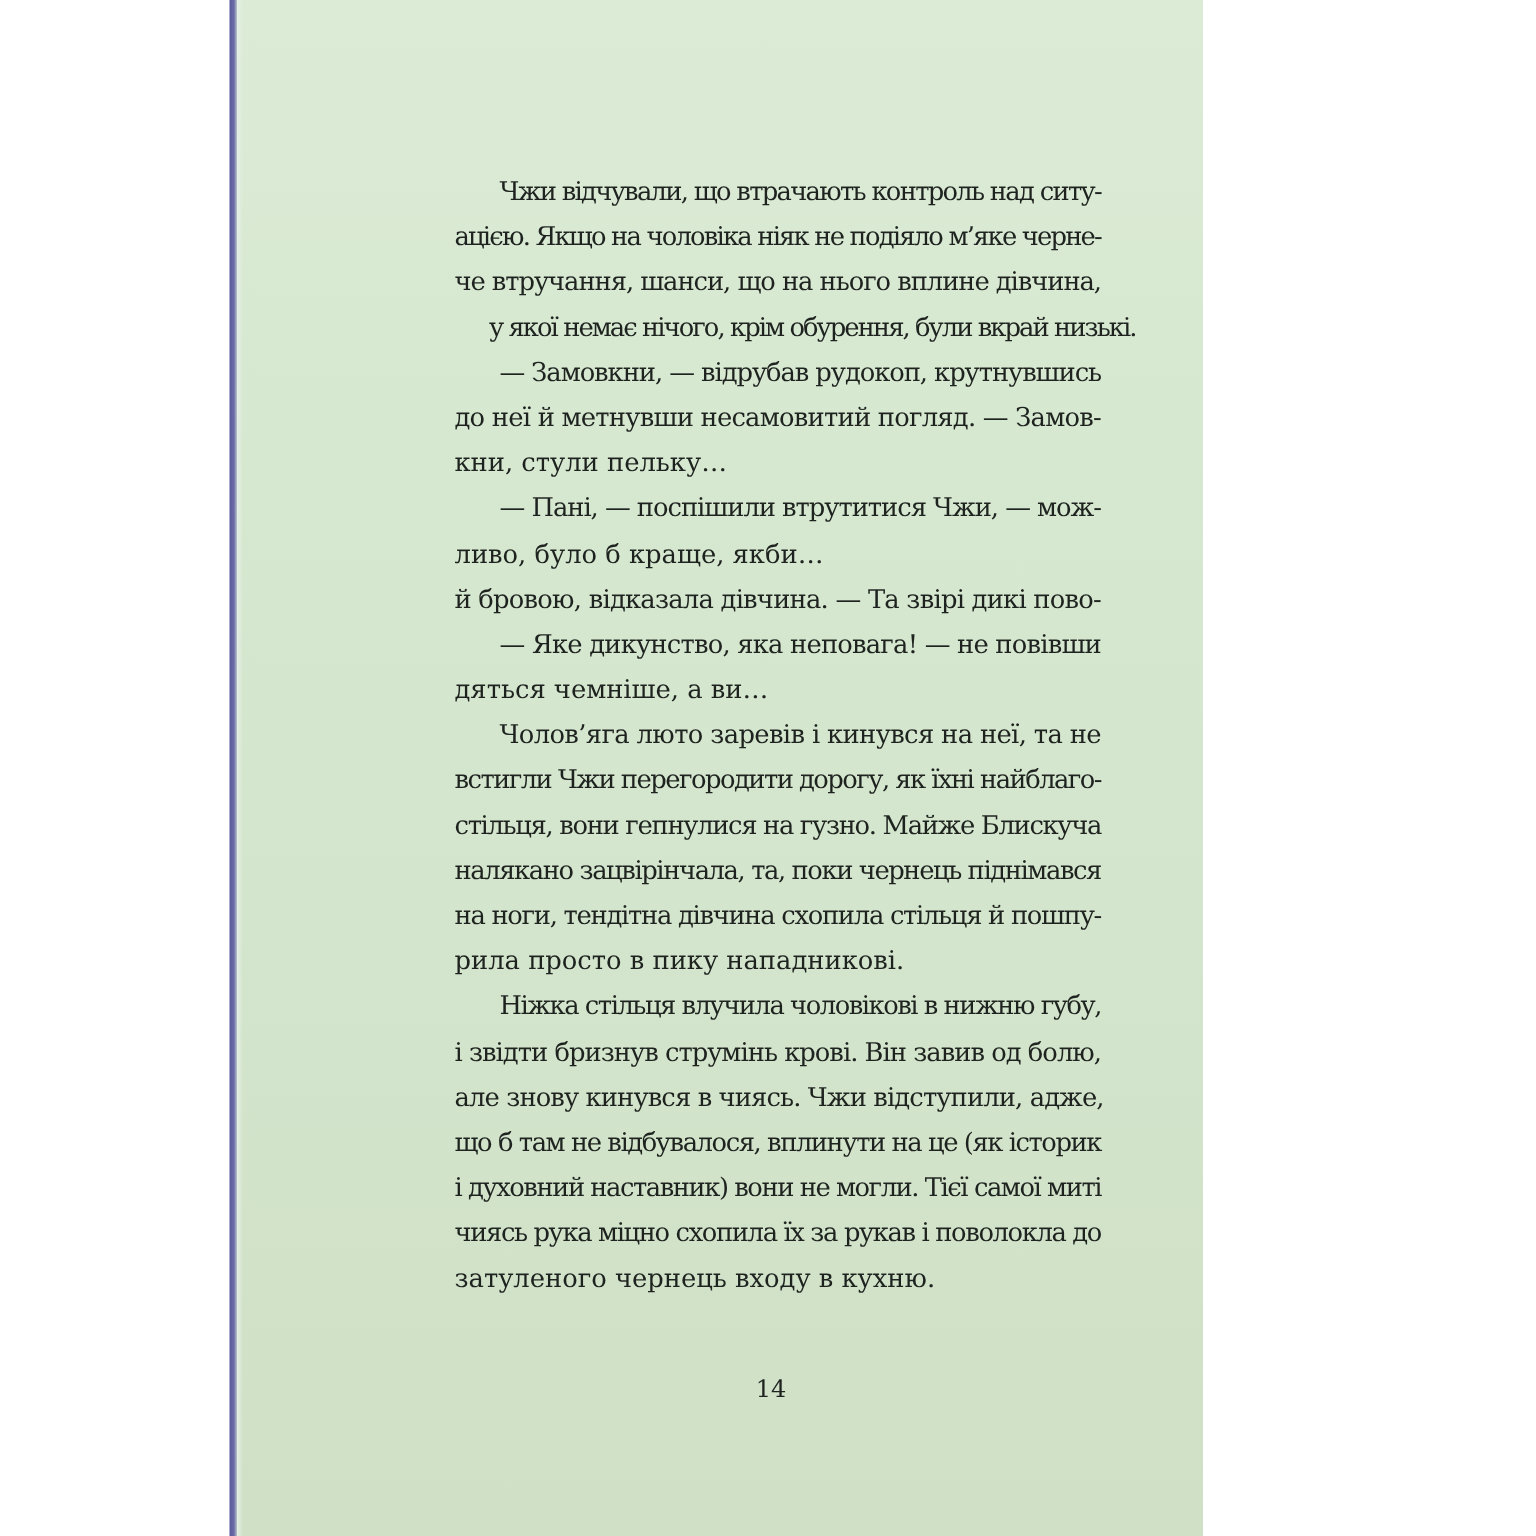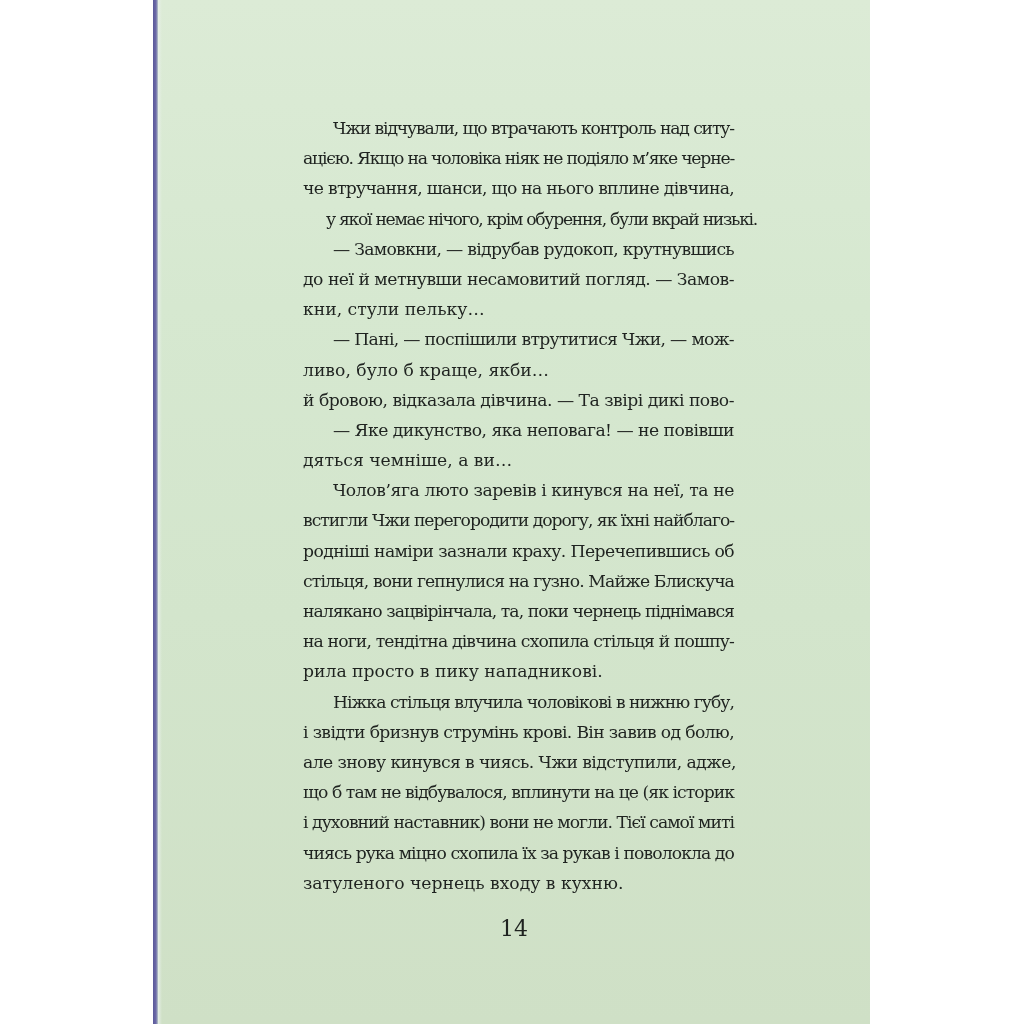--- a/index.html
+++ b/index.html
@@ -21,21 +21,21 @@
       left: 153px;
       top: 0;
       width: 5px;
       height: 1024px;
       background: linear-gradient(to right, #5a5a9a 0%, #6d6aa8 60%, #b8c8c8 100%);
     }
     .page {
       position: absolute;
       left: 158px;
       top: 0;
-      width: 712px;
+      width: 644px;
       height: 1024px;
       background: linear-gradient(180deg, #dcebd6 0%, #d6e8d0 30%, #d3e5cc 60%, #cfe0c6 100%);
     }
     .page::before {
       content: "";
       position: absolute;
       left: 0; top: 0; bottom: 0;
       width: 4px;
       background: linear-gradient(to right, #e6efe6, rgba(214,232,208,0));
     }
@@ -59,21 +59,21 @@
     }
     .line.indent { padding-left: 30px; }
     .line.last { text-align-last: left; }
     .page-number {
       position: absolute;
       left: 0;
       width: 712px;
       top: 916px;
       text-align: center;
       font-family: "DejaVu Serif", serif;
-      font-size: 22px;
+      font-size: 16px;
       color: #1f2320;
     }
   </style>
 </head>
 <body>
 
 <div class="scan">
   <div class="page-edge"></div>
   <div class="page">
     <div class="text-block" id="text-block">
@@ -84,21 +84,20 @@
         <span class="line indent" style="letter-spacing: -0.706759px; text-align-last: left; text-align: left;">— Замовкни, — відрубав рудокоп, крутнувшись</span>
         <span class="line" style="letter-spacing: -0.504755px; text-align-last: left; text-align: left;">до неї й метнувши несамовитий погляд. — Замов-</span>
         <span class="line last">кни, стули пельку…</span>
         <span class="line indent" style="letter-spacing: -0.683408px; text-align-last: left; text-align: left;">— Пані, — поспішили втрутитися Чжи, — мож-</span>
         <span class="line last">ливо, було б краще, якби…</span>
         <span class="line" style="letter-spacing: -0.509062px; text-align-last: left; text-align: left;">й бровою, відказала дівчина. — Та звірі дикі пово-</span>
         <span class="line indent" style="letter-spacing: -0.522166px; text-align-last: left; text-align: left;">— Яке дикунство, яка неповага! — не повівши</span>
         <span class="line last">дяться чемніше, а ви…</span>
         <span class="line indent" style="letter-spacing: -0.419837px; text-align-last: left; text-align: left;">Чолов’яга люто заревів і кинувся на неї, та не</span>
         <span class="line" style="letter-spacing: -1.01812px; text-align-last: left; text-align: left;">встигли Чжи перегородити дорогу, як їхні найблаго-</span>
-        <span class="line" style="letter-spacing: -0.600204px; text-align-last: left; text-align: left;">родніші наміри зазнали краху. Перечепившись об</span>
         <span class="line" style="letter-spacing: -0.872396px; text-align-last: left; text-align: left;">стільця, вони гепнулися на гузно. Майже Блискуча</span>
         <span class="line" style="letter-spacing: -0.933438px; text-align-last: left; text-align: left;">налякано зацвірінчала, та, поки чернець піднімався</span>
         <span class="line" style="letter-spacing: -0.850938px; text-align-last: left; text-align: left;">на ноги, тендітна дівчина схопила стільця й пошпу-</span>
         <span class="line last">рила просто в пику нападникові.</span>
         <span class="line indent" style="letter-spacing: -0.974864px; text-align-last: left; text-align: left;">Ніжка стільця влучила чоловікові в нижню губу,</span>
         <span class="line" style="letter-spacing: -0.654412px; text-align-last: left; text-align: left;">і звідти бризнув струмінь крові. Він завив од болю,</span>
         <span class="line" style="letter-spacing: -0.58431px; text-align-last: left; text-align: left;">але знову кинувся в чиясь. Чжи відступили, адже,</span>
         <span class="line" style="letter-spacing: -0.948529px; text-align-last: left; text-align: right;">що б там не відбувалося, вплинути на це (як історик</span>
         <span class="line" style="letter-spacing: -0.966046px; text-align-last: left; text-align: left;">і духовний наставник) вони не могли. Тієї самої миті</span>
         <span class="line" style="letter-spacing: -0.910233px; text-align-last: left; text-align: left;">чиясь рука міцно схопила їх за рукав і поволокла до</span>

